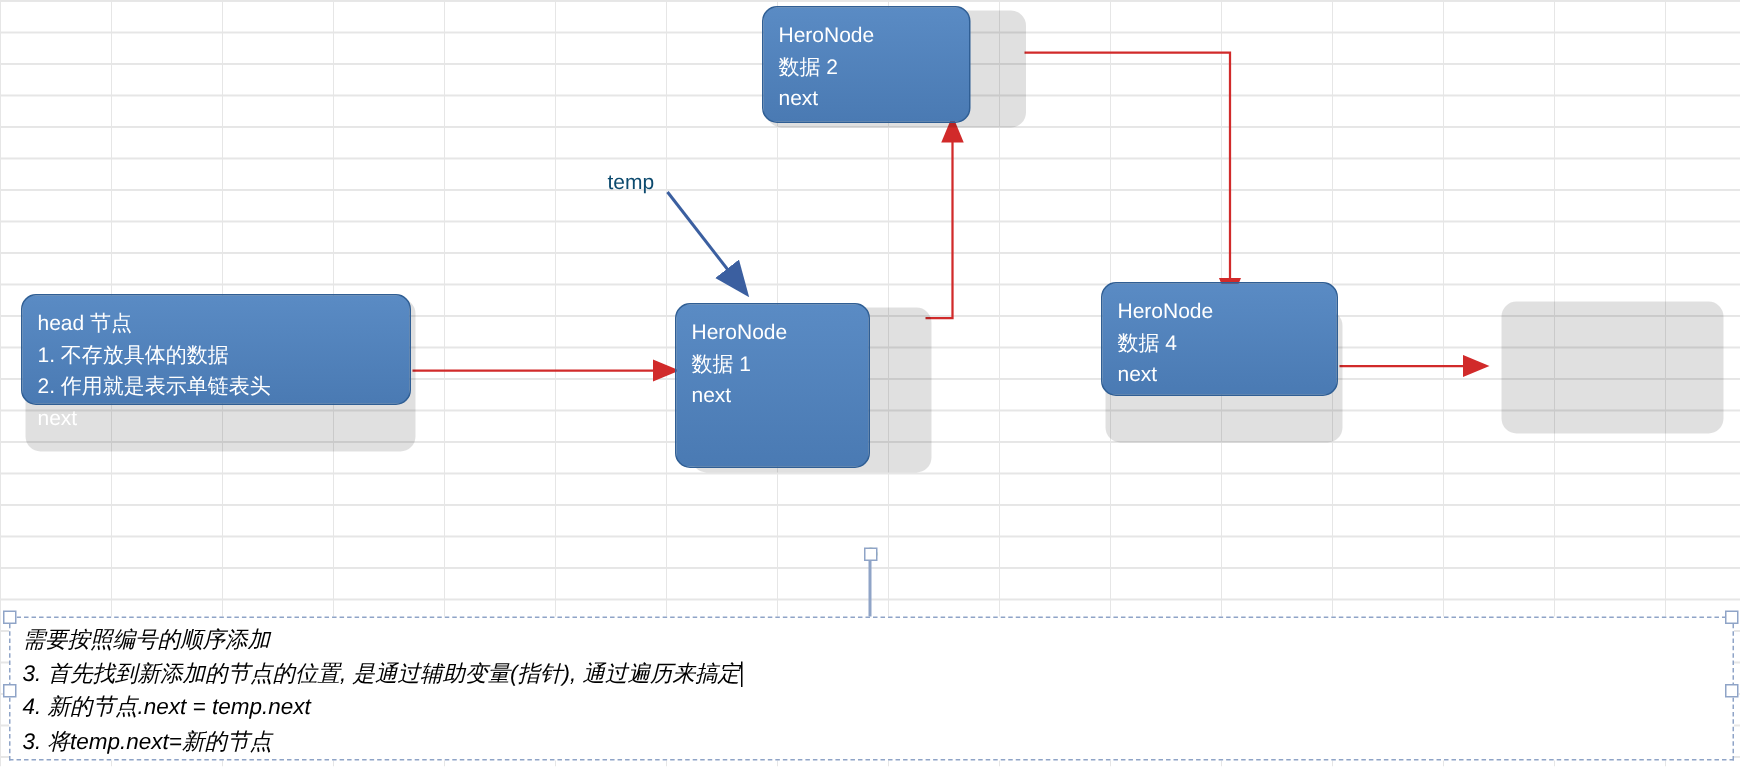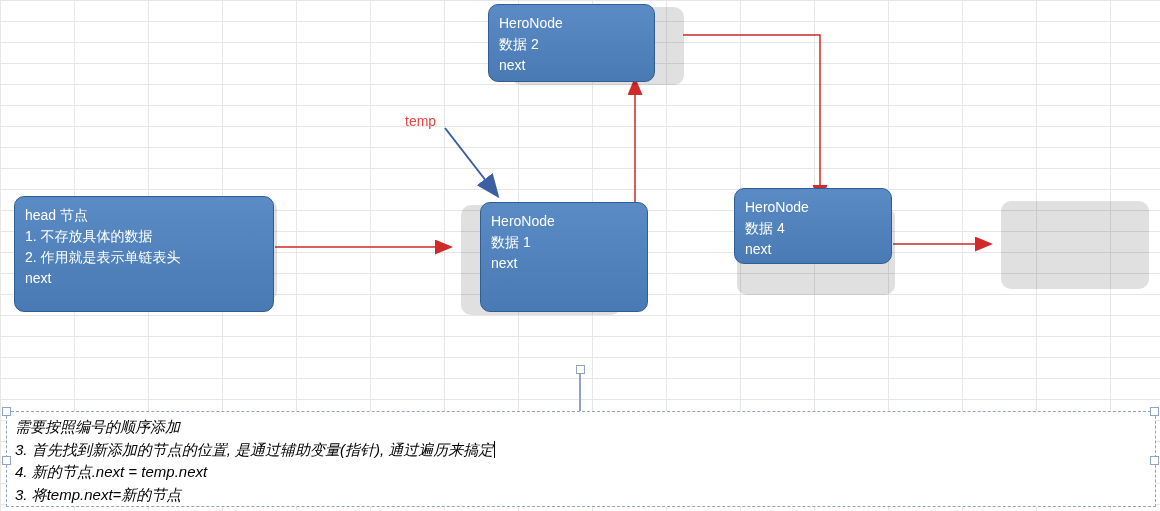--- a/index.html
+++ b/index.html
@@ -19,21 +19,21 @@
     background:linear-gradient(#5a8bc4,#4a7ab3);
     border:1px solid #2f5e94;
     color:#fff;font-size:14px;line-height:1.5;
     padding:8px 10px;
     white-space:pre;
   }
   .shadow{position:absolute;border-radius:10px;background:rgba(0,0,0,.12)}
   
   .svg-layer{position:absolute;inset:0}
   
-  .temp-label{position:absolute;font-size:14px;color:#ef4444;white-space:nowrap}
+  .temp-label{position:absolute;font-size:14px;color:#0c4a6e;white-space:nowrap}
   
   
   .sel-handle{position:absolute;width:7px;height:7px;background:#fff;border:1px solid #8fa4c7}
   .sel-handle.round{border-radius:50%;background:#7dd24b;border:1px solid #4f9e1e}
   .notes-box{
     position:absolute;left:6px;top:411px;right:4px;height:96px;
     border:1px dashed #8fa4c7;background:#fff;
     font-size:15px;line-height:1.5;
     padding:4px 8px;box-sizing:border-box;font-style:italic;
   }
@@ -64,32 +64,32 @@
     <polyline points="617,212 635,212 635,80" fill="none" stroke="#d12a2a" stroke-width="1.5" marker-end="url(#ahRed)"></polyline>
 
     <polyline points="683,35 820,35 820,200" fill="none" stroke="#d12a2a" stroke-width="1.5" marker-end="url(#ahRed)"></polyline>
 
     <line x1="893" y1="244" x2="990" y2="244" stroke="#d12a2a" stroke-width="1.5" marker-end="url(#ahRed)"></line>
 
     <line x1="445" y1="128" x2="497" y2="195" stroke="#3b5fa0" stroke-width="2" marker-end="url(#ahBlue)"></line>
   </svg>
 
   <div class="shadow" style="left:17px;top:199px;width:260px;height:102px"></div>
-  <div class="node" style="left:14px;top:196px;width:260px;height:116px"><span>head 节点</span>
+  <div class="node" style="left:14px;top:196px;width:260px;height:74px"><span>head 节点</span>
 <span>1. 不存放具体的数据</span>
 <span>2. 作用就是表示单链表头</span>
 <span>next</span></div>
 
   <div class="shadow" style="left:461px;top:205px;width:160px;height:110px"></div>
-  <div class="node" style="left:480px;top:202px;width:168px;height:110px"><span>HeroNode</span>
+  <div class="node" style="left:450px;top:202px;width:130px;height:110px"><span>HeroNode</span>
 <span>数据 1</span>
 <span>next</span></div>
 
   <div class="shadow" style="left:511px;top:7px;width:173px;height:78px"></div>
-  <div class="node" style="left:488px;top:4px;width:167px;height:78px"><span>HeroNode</span>
+  <div class="node" style="left:508px;top:4px;width:139px;height:78px"><span>HeroNode</span>
 <span>数据 2</span>
 <span>next</span></div>
 
   <div class="shadow" style="left:737px;top:207px;width:158px;height:88px"></div>
   <div class="node" style="left:734px;top:188px;width:158px;height:76px"><span>HeroNode</span>
 <span>数据 4</span>
 <span>next</span></div>
 
   <div class="shadow" style="left:1001px;top:201px;width:148px;height:88px"></div>
 

